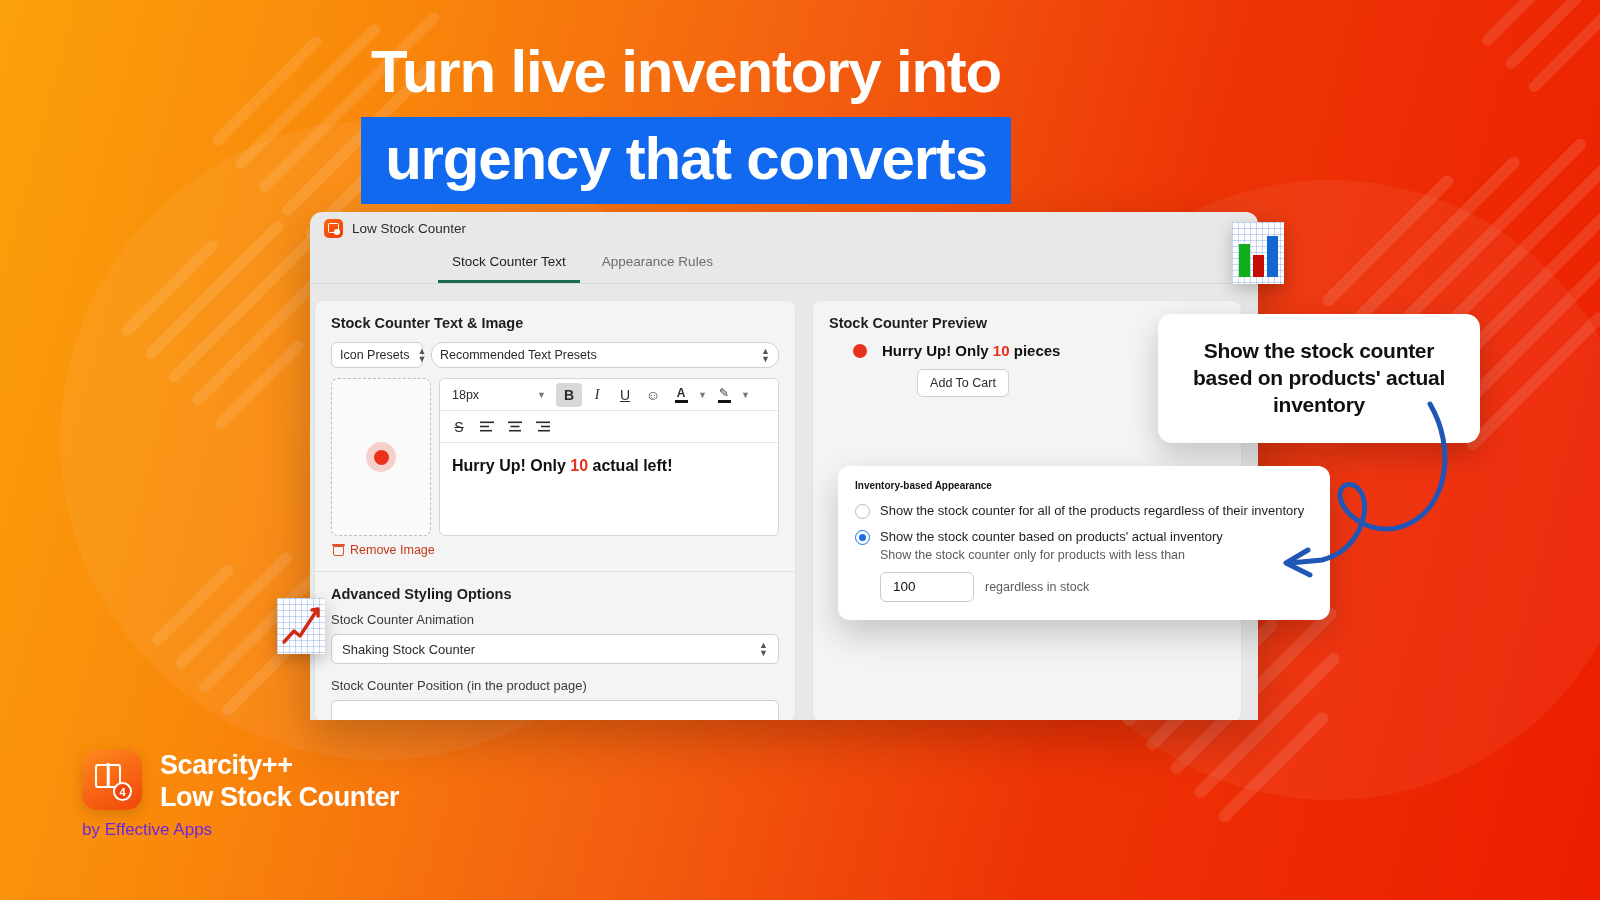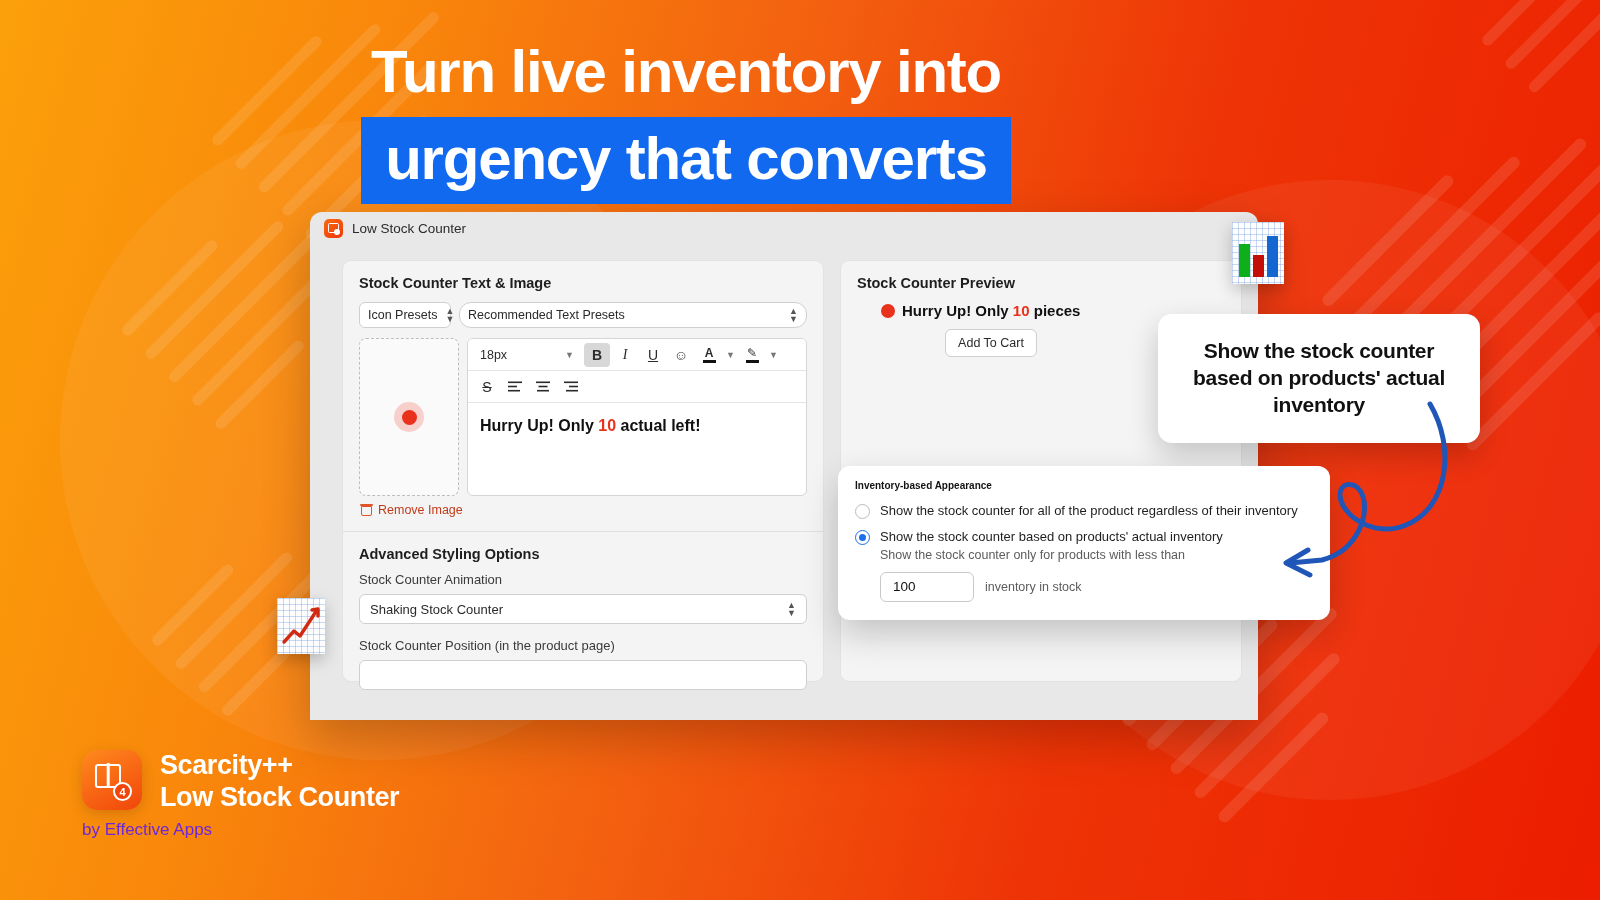--- a/index.html
+++ b/index.html
@@ -88,21 +88,21 @@
     background: #e8e8e8;
   }
   .tab {
     font-size: 13.5px; color: #6d6d6d;
     padding: 10px 14px 11px 14px;
     border-bottom: 3px solid transparent;
   }
   .tab.active { color: #1f1f1f; font-weight: 500; border-bottom-color: #1a6b4f; }
 
   .win-body {
-    display: flex; gap: 16px; padding: 16px 16px 0 32px;
+    display: flex; gap: 16px; padding: 16px 16px 0 4px;
     height: calc(100% - 32px - 38px);
     justify-content: center;
   }
   .card {
     background: #f4f4f4;
     border: 1px solid #e3e3e3;
     border-radius: 9px;
     padding: 14px 16px;
   }
   .card-left { width: 482px; flex: 0 0 auto; }
@@ -195,21 +195,21 @@
   .field-label { font-size: 13px; color: #3a3a3a; margin-bottom: 7px; }
   .big-select {
     background:#fff; border:1px solid #cfcfcf; border-radius:6px;
     height: 30px; display:flex; align-items:center; justify-content:space-between;
     padding: 0 10px; font-size: 13px; color:#2a2a2a; margin-bottom: 14px;
   }
   .big-select.stub { margin-bottom: 0; }
 
   
   .preview-line {
-    display: flex; align-items: center; gap: 7px;
+    display: flex; align-items: center; gap: 15px;
     font-size: 15px; font-weight: bold; color: #111;
     margin: 6px 0 0 24px;
   }
   .preview-line .dot { width: 14px; height: 14px; border-radius: 50%; background: #E8321C; flex:0 0 auto; }
   .atc {
     margin: 10px 0 0 88px;
     width: 92px; height: 28px;
     background: #fff; border: 1px solid #cfcfcf; border-radius: 6px;
     display:flex; align-items:center; justify-content:center;
     font-size: 12.5px; color: #2a2a2a;
@@ -376,20 +376,24 @@
   </svg>
 </div>
 
 <div class="app-window">
 
   <div class="win-titlebar">
     <span class="app-icon"></span>
     <span class="win-title">Low Stock Counter</span>
   </div>
 
+  <div class="tabbar">
+    <div class="tab active">Stock Counter Text</div>
+    <div class="tab">Appearance Rules</div>
+  </div>
 
   <div class="win-body">
 
     <div class="card card-left">
       <div class="card-title">Stock Counter Text &amp; Image</div>
 
       <div class="select-row">
         <div class="sel sel-icon">
           <span class="lbl">Icon Presets</span>
           <span class="updown">▲<br>▼</span>
@@ -519,33 +523,33 @@
 
 <div class="callout">
   <p>Show the stock counter based on products' actual inventory</p>
 </div>
 
 <div class="popover">
   <div class="pop-title">Inventory-based Appearance</div>
 
   <div class="radio-row">
     <span class="radio"></span>
-    <span class="radio-label">Show the stock counter for all of the product regardless of their inventory</span>
+    <span class="radio-label">Show the stock counter for all of the products regardless of their inventory</span>
   </div>
 
   <div class="radio-row" style="margin-bottom:2px;">
     <span class="radio on"></span>
     <span class="radio-label">Show the stock counter based on products' actual inventory</span>
   </div>
 
   <div class="sub-text">Show the stock counter only for products with less than</div>
 
   <div class="inv-row">
     <div class="inv-input">100</div>
-    <span class="inv-after">inventory in stock</span>
+    <span class="inv-after">regardless in stock</span>
   </div>
 </div>
 
 <div class="brand">
   <div class="brand-logo">
     <span class="box"></span>
     <span class="badge">4</span>
   </div>
   <div class="brand-text">
     <div class="b1">Scarcity++</div>

